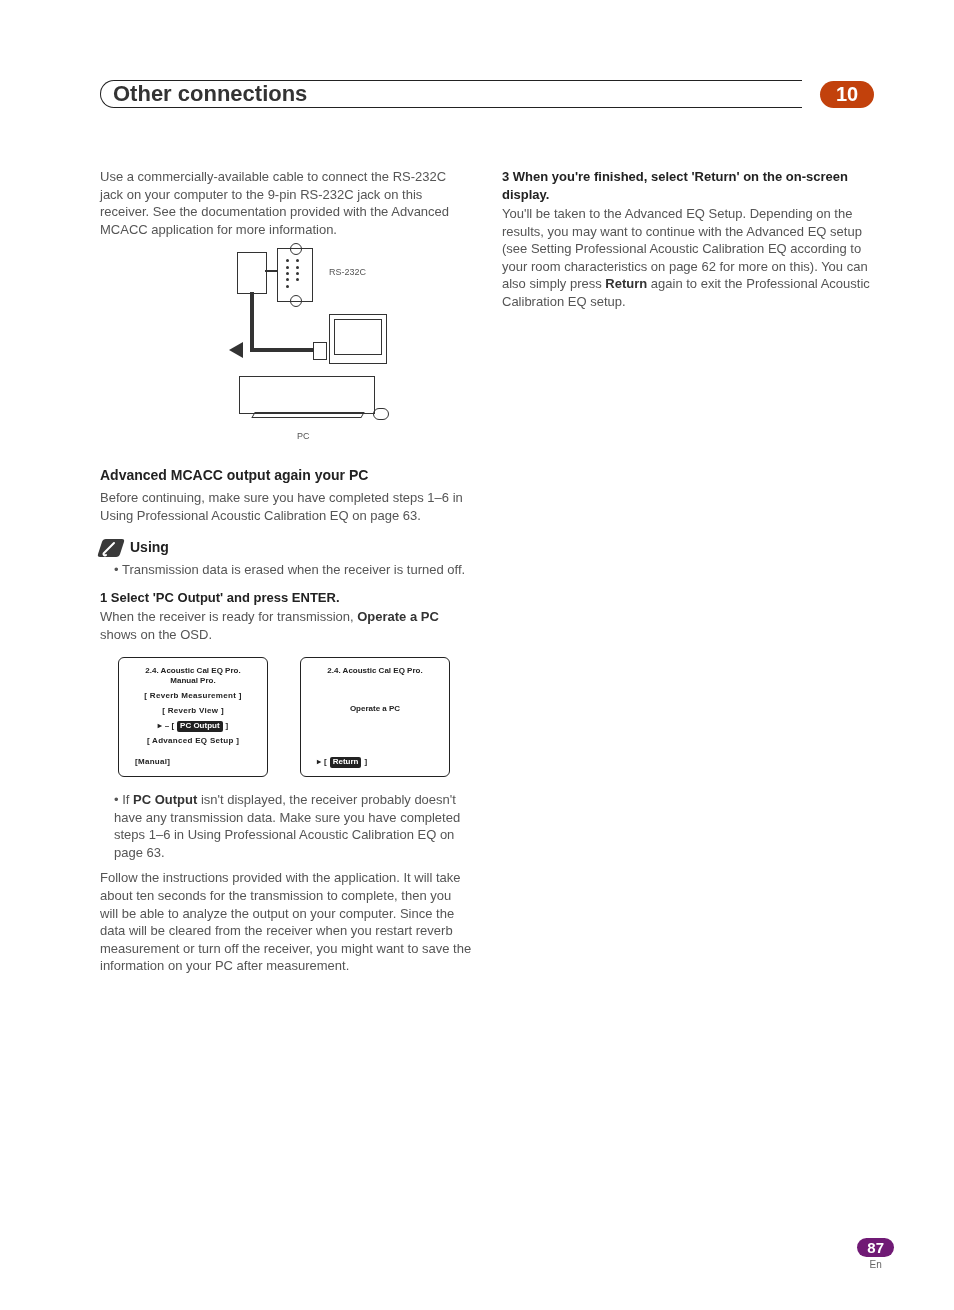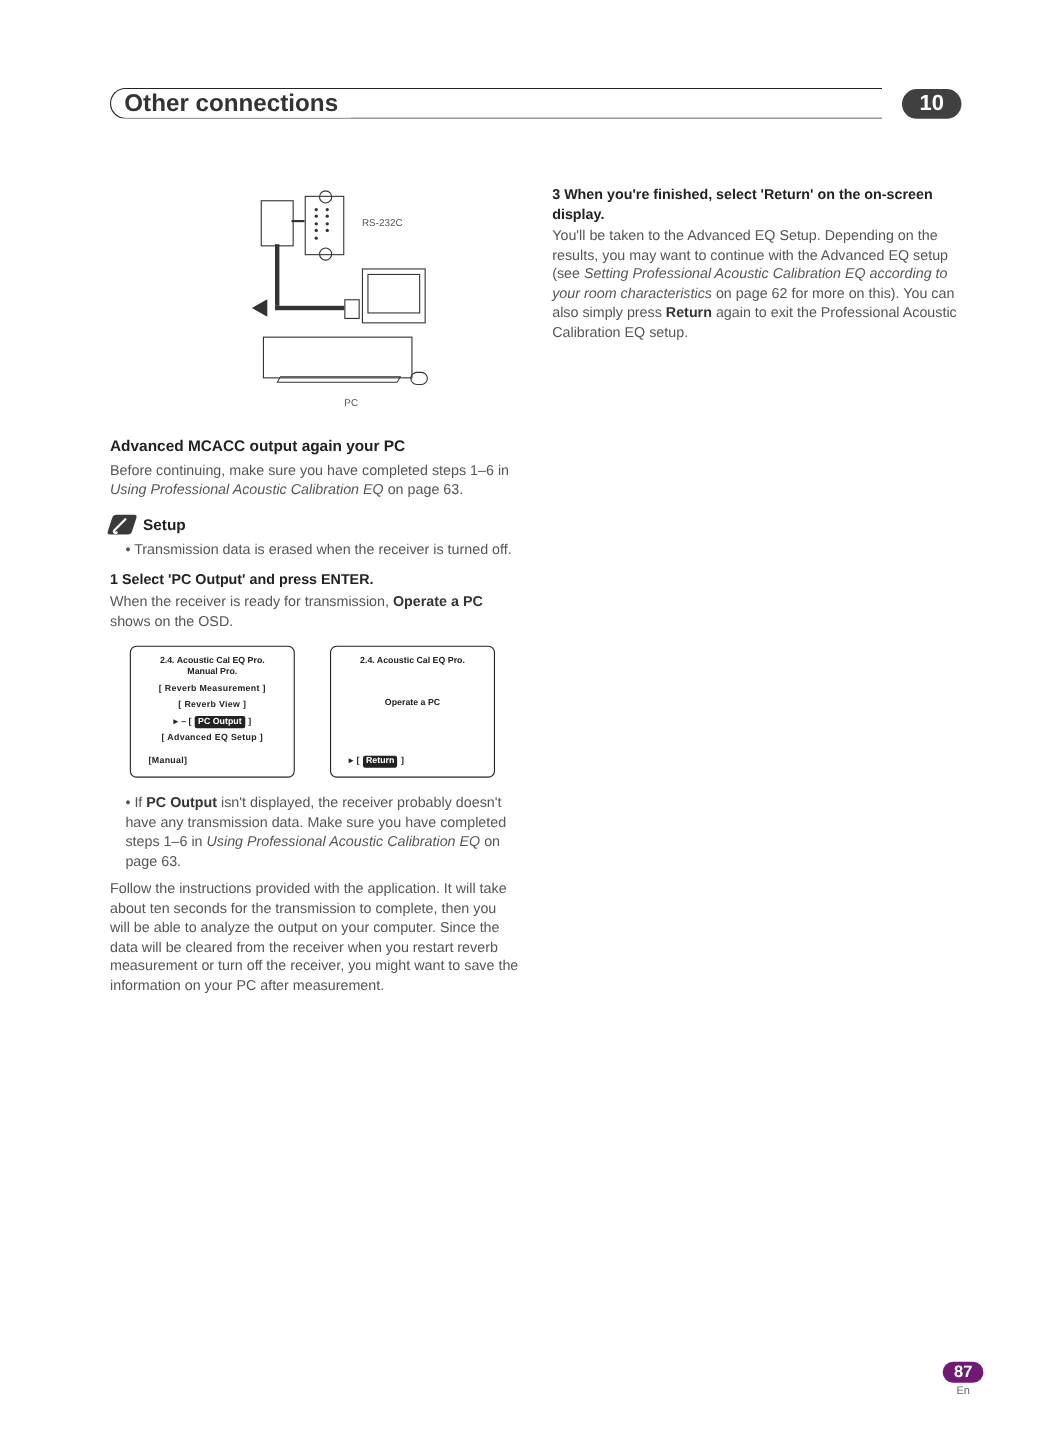--- a/index.html
+++ b/index.html
@@ -44,21 +44,21 @@
   }
   .header-capsule-text{
     font-size:22px;
     font-weight:bold;
     background:#fff;
     padding-right:12px;
     z-index:2;
     position:relative;
   }
   .chapter-badge {
-    background: #404040;
+    background: #c2410c;
     color: #fff;
     font-weight: bold;
     font-size: 20px;
     border-radius: 14px;
     padding: 2px 12px;
     min-width: 30px;
     text-align: center;
     margin-left:18px;
   }
   .columns {
@@ -71,21 +71,21 @@
     line-height: 1.35;
     color: #555;
   }
   .col p { margin: 0 0 6px 0; }
   .section-heading {
     font-weight: bold;
     color: #222;
     font-size: 14px;
     margin: 14px 0 4px 0;
   }
-  .italic { font-style: italic; }
+  .italic { }
   .bold { font-weight: bold; color:#333; }
   .diagram {
     margin: 10px auto 18px auto;
     width: 210px;
     height: 200px;
     position: relative;
   }
   .note-row {
     display: flex;
     align-items: center;
@@ -284,21 +284,21 @@
   }
   .pc-mouse{
     position:absolute;
     top:160px; left:192px;
     width:14px;height:10px;
     border:1px solid #333;
     border-radius:6px;
   }
   .pc-label{
     position:absolute;
-    top:182px; left:132px;
+    top:182px; left:116px;
     font-size:9px; color:#555;
   }
   .cable-link{
     position:absolute;
     top:22px; left:84px;
     width:12px; height:2px;
     background:#333;
   }
 </style>
 </head>
@@ -310,20 +310,21 @@
     <div class="header-capsule">
       <span class="header-capsule-text">Other connections</span>
     </div>
     <div class="chapter-badge">10</div>
   </div>
 
   <div class="columns">
 
     <div class="col">
 
+      <p>Use a commercially-available cable to connect the RS-232C jack on your computer to the 9-pin RS-232C jack on this receiver. See the documentation provided with the Advanced MCACC application for more information.</p>
 
       <div class="diagram">
         <div class="connector-box"></div>
         <div class="cable-link"></div>
         <div class="port-box">
           <div class="port-screw" style="top:-6px"></div>
           <div class="port-pins">
             <span></span>
               <span></span>
               <span></span>
@@ -354,21 +355,21 @@
       <p>
         <span>Before continuing, make sure you have completed steps 1–6 in </span><span class="italic">Using Professional Acoustic Calibration EQ</span><span> on page 63.</span>
       </p>
 
       <div class="note-row">
         <div class="note-icon">
           <svg width="22" height="18" viewBox="0 0 22 18">
               <path d="M4 14 L14 4 M4 14 Q3 15 4 16 Q5 17 6 16" stroke="#fff" stroke-width="2" fill="none" stroke-linecap="round"></path>
             </svg>
         </div>
-        <span class="note-label">Setup</span>
+        <span class="note-label">Using</span>
       </div>
       <ul class="bullets">
         <li>Transmission data is erased when the receiver is turned off.</li>
       </ul>
 
       <div class="step-line">1   Select 'PC Output' and press ENTER.</div>
       <p>
         <span>When the receiver is ready for transmission, </span><span class="bold">Operate a PC</span><span> shows on the OSD.</span>
       </p>
 

